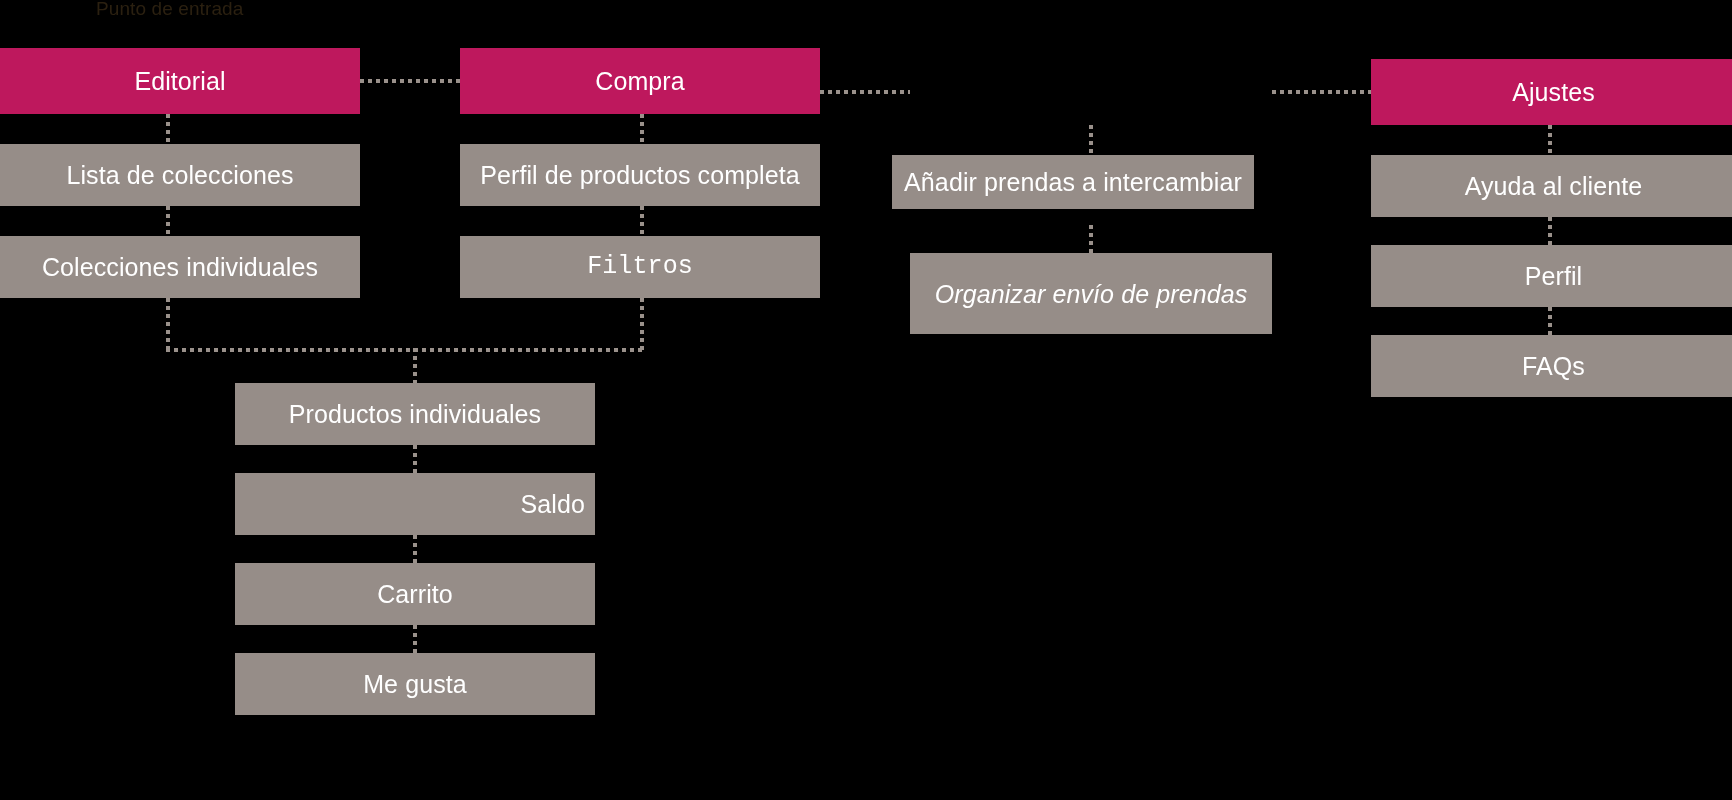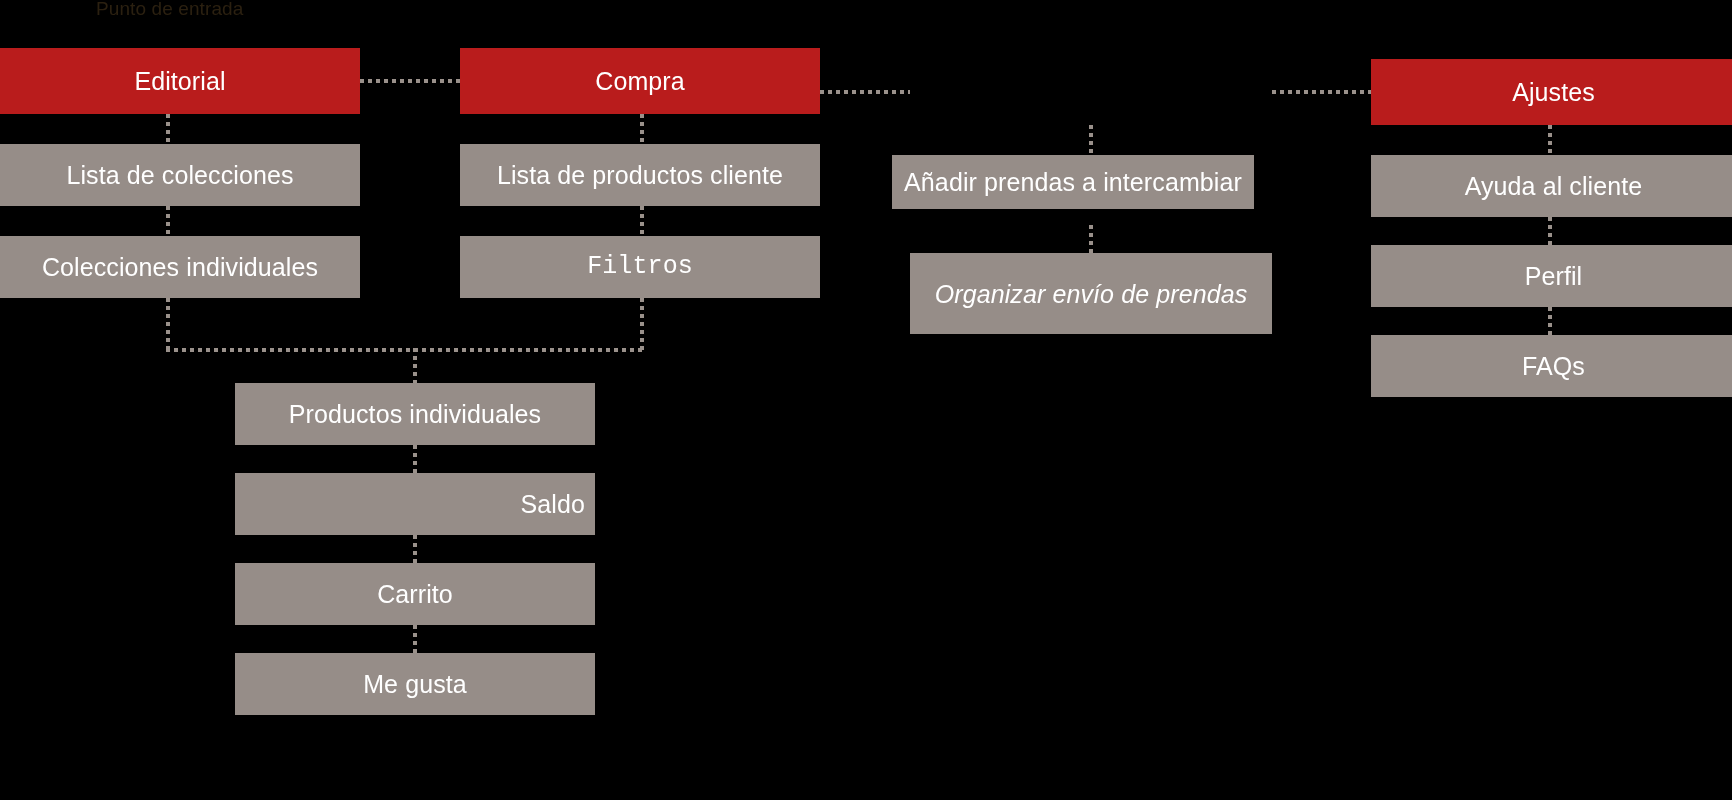--- a/index.html
+++ b/index.html
@@ -28,21 +28,21 @@
     align-items:center;
     justify-content:center;
     text-align:center;
     color:#ffffff;
     font-size:25px;
     line-height:34px;
     letter-spacing:.1px;
     padding:4px 10px;
     font-weight:400;
   }
-  .node.lvl1{ background:#b91c1c; }
+  .node.lvl1{ background:#be185d; }
   .node.lvl2{ background:#968d88; }
   .node .txt{display:block;}
 
   
   .conn{position:absolute;}
   .conn.v{
     width:4px;
     background-image:linear-gradient(to bottom,#9a918b 0,#9a918b 4px,rgba(0,0,0,0) 4px,rgba(0,0,0,0) 8px);
     background-size:4px 8px;
     background-repeat:repeat-y;
@@ -81,21 +81,21 @@
     <span class="txt">Colecciones individuales</span>
   </div>
 
   <div class="node lvl1" style="left:460px;top:48px;width:360px;height:66px;">
     <span class="txt">Compra</span>
   </div>
 
   <div class="conn v" style="left:640px;top:114px;height:30px;"></div>
 
   <div class="node lvl2" style="left:460px;top:144px;width:360px;height:62px;">
-    <span class="txt">Lista de productos cliente</span>
+    <span class="txt">Perfil de productos completa</span>
   </div>
 
   <div class="conn v" style="left:640px;top:206px;height:30px;"></div>
 
   <div class="node lvl2" style="left:460px;top:236px;width:360px;height:62px;font-family:Liberation Mono, monospace;">
     <span class="txt">Filtros</span>
   </div>
 
   <div class="conn v" style="left:166px;top:298px;height:52px;"></div>
   <div class="conn v" style="left:640px;top:298px;height:52px;"></div>

